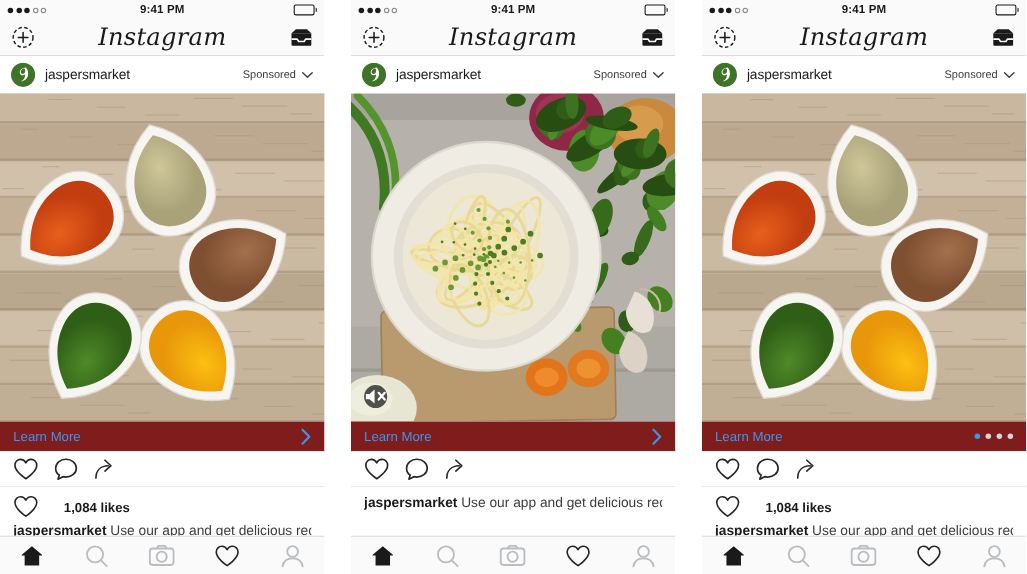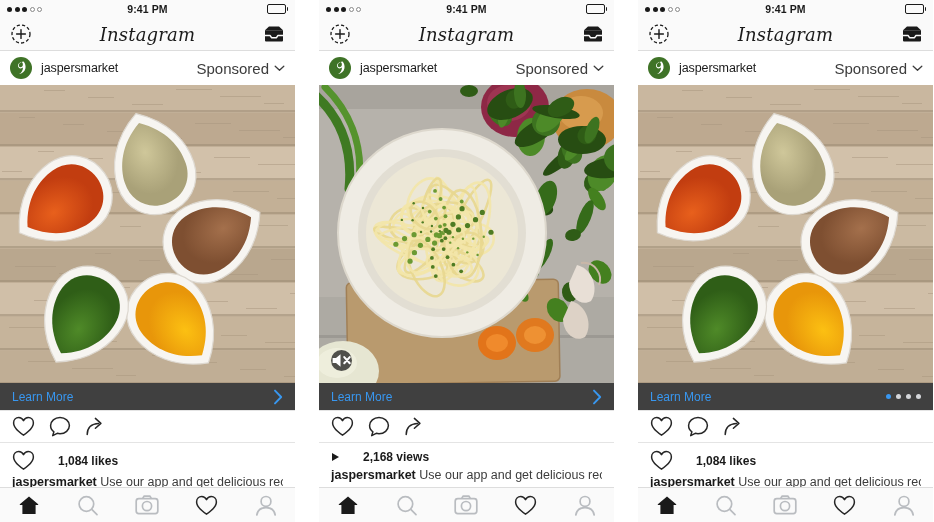--- a/index.html
+++ b/index.html
@@ -47,21 +47,21 @@
   .topnav{
     height:32px;flex:0 0 32px;
     background:#fafafa;
     border-bottom:1px solid #dddddd;
     display:flex;align-items:center;justify-content:space-between;
     padding:0 10px;position:relative;
   }
   .brand{
     position:absolute;left:0;right:0;text-align:center;
     font-family:"DejaVu Serif", serif;
-    font-style:italic;font-size:18px;color:#1a1a1a;
+    font-style:italic;font-size:22px;color:#1a1a1a;
     letter-spacing:.2px;pointer-events:none;
   }
   .icon-btn{display:flex;align-items:center;justify-content:center;z-index:2;}
 
   
   .posthead{
     height:34px;flex:0 0 34px;
     background:#ffffff;
     display:flex;align-items:center;
     padding:0 10px;
@@ -69,21 +69,21 @@
   .avatar{
     width:22px;height:22px;border-radius:50%;
     flex:0 0 22px;display:block;
   }
   .uname{
     margin-left:9px;font-size:12.5px;color:#1a1a1a;
     letter-spacing:-.1px;
   }
   .sponsored{
     margin-left:auto;display:flex;align-items:center;gap:5px;
-    font-size:15px;color:#3c3c3c;
+    font-size:10px;color:#3c3c3c;
   }
 
   
   .media{
     position:relative;
     width:295px;height:298px;flex:0 0 298px;
     overflow:hidden;background:#cbbda9;
   }
   .media svg{display:block;width:100%;height:100%;}
   .sound-btn{
@@ -92,21 +92,21 @@
     background:rgba(20,20,20,.72);
     display:flex;align-items:center;justify-content:center;
   }
 
   
   .learnrow{
     height:27px;flex:0 0 27px;
     display:flex;align-items:center;
     padding:0 12px;
     border-bottom:1px solid #e4e4e4;
-    background:#404040;
+    background:#7f1d1d;
     justify-content:center;
   }
   .learn-txt{font-size:12px;color:#3897f0;letter-spacing:0;}
   .learn-right{margin-left:auto;display:flex;align-items:center;}
   .cdots{display:flex;gap:5px;align-items:center;}
   .cdot{width:5px;height:5px;border-radius:50%;background:#d4d6da;}
   .cdot.active{background:#3897f0;}
 
   
   .actions{
@@ -649,28 +649,20 @@
           </svg>
         </span>
         <span class="icon-btn">
           <svg viewBox="0 0 22 21" width="22" height="21">
             <path d="M2.2 18.6c0-7.2 4.6-11 11.3-11.2" fill="none" stroke="#262626" stroke-width="1.5" stroke-linecap="round"></path>
             <path d="M10.4 2.4 15.9 7.4 10.4 12.2" fill="none" stroke="#262626" stroke-width="1.5" stroke-linecap="round" stroke-linejoin="round"></path>
           </svg>
         </span>
       </div>
       <div class="meta">
-        <div class="likes">
-          <span class="icon-btn">
-            <svg viewBox="0 0 9 10" width="9" height="10">
-              <path d="M1 .9 8 5 1 9.1z" fill="#1a1a1a"></path>
-            </svg>
-          </span>
-          <span>2,168 views</span>
-        </div>
         <div class="caption"><b>jaspersmarket</b><span> Use our app and get delicious recipes</span></div>
       </div>
       <div class="botnav">
         <span class="icon-btn">
           <svg viewBox="0 0 22 20" width="22" height="20">
             <path d="M11 1.6 20.2 9.3v.6h-2.6v9.2H4.4V9.9H1.8v-.6z" fill="#1a1a1a"></path>
           </svg>
         </span>
         <span class="icon-btn">
           <svg viewBox="0 0 22 21" width="22" height="21">

